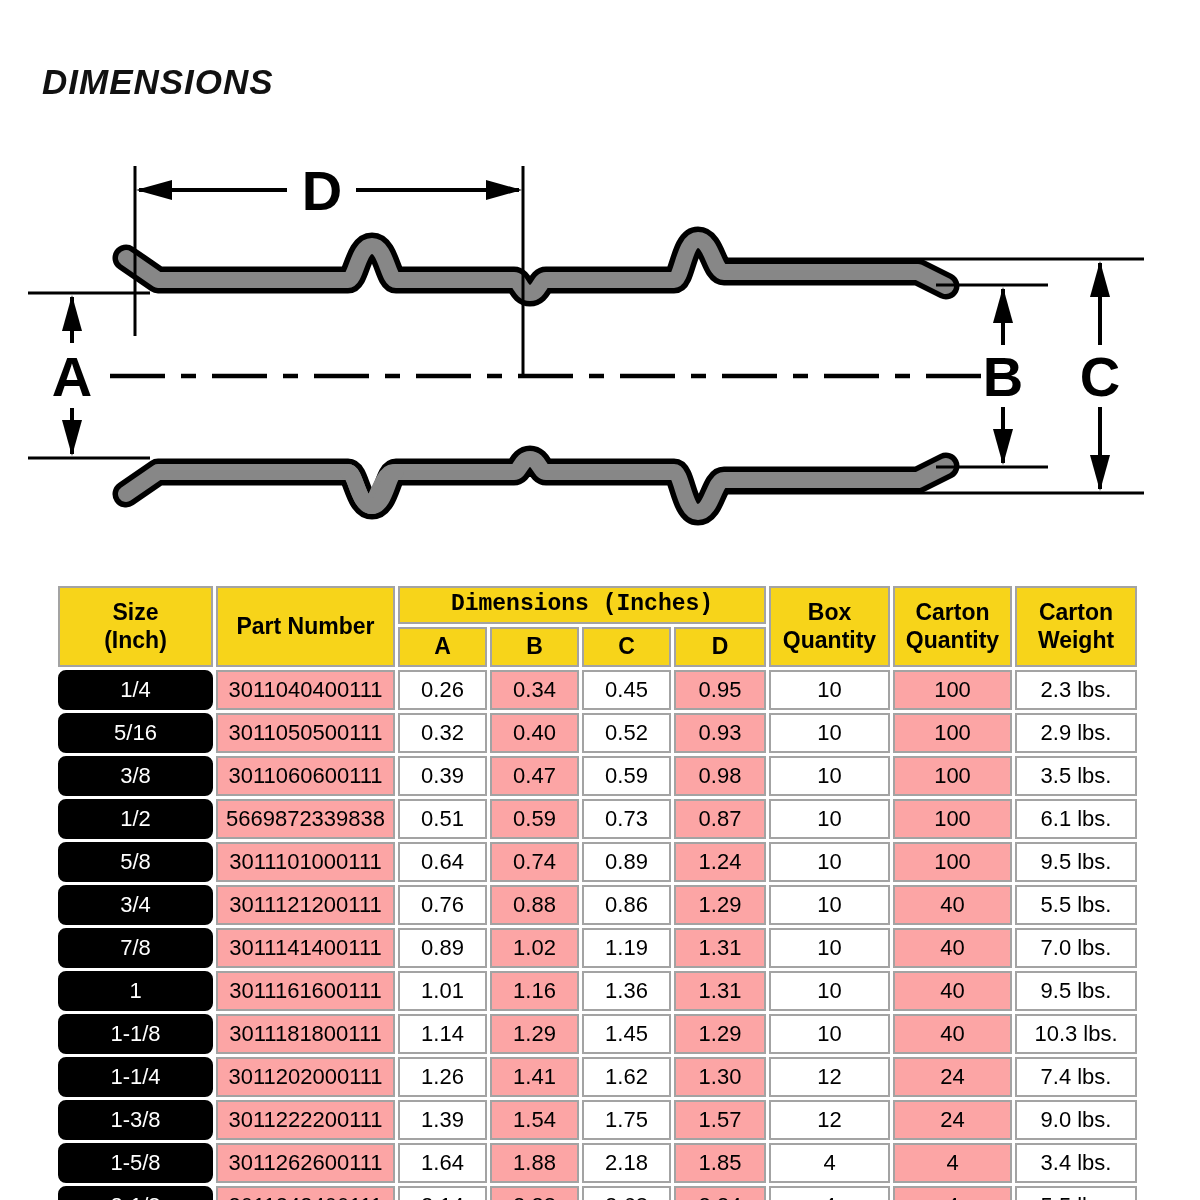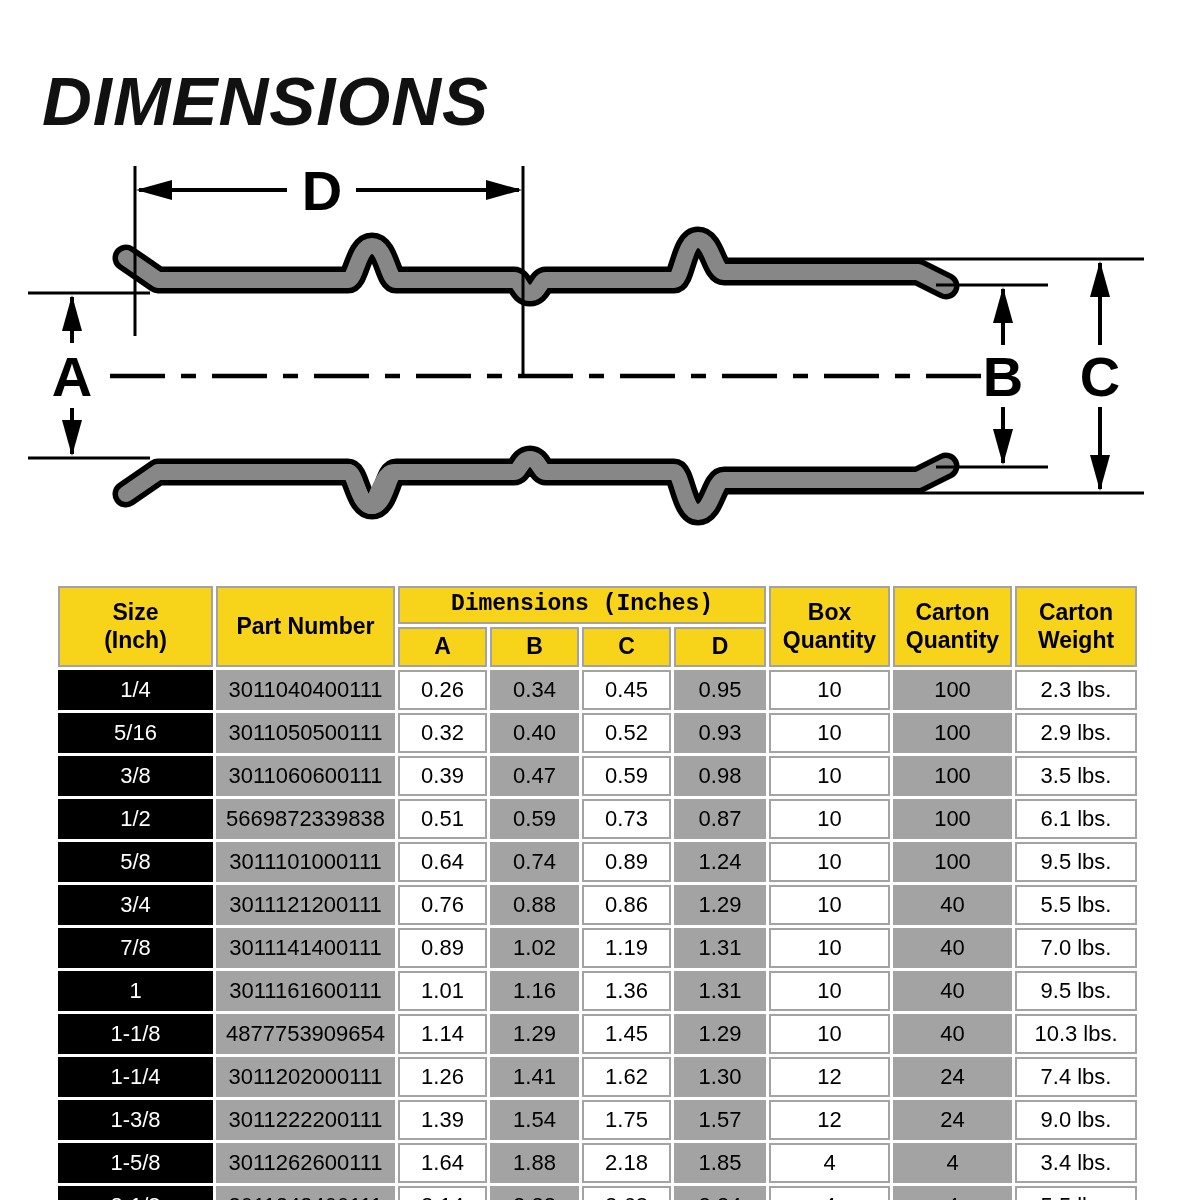--- a/index.html
+++ b/index.html
@@ -2,21 +2,21 @@
 <html><head>
 <meta charset="utf-8">
 <style>
   html, body { margin: 0; padding: 0; background: #ffffff; }
   body {
     width: 1200px; height: 1200px; position: relative; overflow: hidden;
     font-family: "Liberation Sans", "DejaVu Sans", sans-serif;
   }
   .page-title {
     position: absolute; left: 42px; top: 62px;
-    font-size: 69px; font-weight: bold; font-style: italic;
+    font-size: 35px; font-weight: bold; font-style: italic;
     letter-spacing: 1px; color: #111;
   }
   .diagram-svg { position: absolute; left: 0; top: 0; }
 
   .spec-table-wrap { position: absolute; left: 55px; top: 583px; }
   table.spec {
     border-collapse: separate; border-spacing: 3px;
     table-layout: fixed; width: 1085px;
   }
   table.spec th, table.spec td {
@@ -26,23 +26,23 @@
   table.spec th {
     background: #f7d41a; color: #000;
     font-size: 23px; font-weight: bold; line-height: 1.18;
   }
   tr.hdr-sub th { height: 36px; }
   tr.hdr-top th.span-cell { height: 34px; font-family: Liberation Mono, monospace; }
   table.spec td {
     background: #ffffff; color: #000;
     font-size: 22px; height: 36px; line-height: 36px; white-space: nowrap;
   }
-  table.spec td.col-shade { background: #a3a3a3; }
+  table.spec td.col-shade { background: #fca5a5; }
   table.spec td.col-size {
-    background: #000000; color: #ffffff; border-color: #000000;
+    background: #000000; color: #ffffff; border-color: #000000; border-radius: 8px;
   }
 </style>
 </head>
 <body>
 
 <svg class="diagram-svg" width="1200" height="575" viewBox="0 0 1200 575">
 
   <g>
     <path d="M126,258 L158,280 L348,280 C356,280 358,246 372,246 C386,246 388,280 396,280
              L514,280 C520,280 521,293 530,293 C539,293 540,280 546,280
@@ -235,21 +235,21 @@
           <td>1.01</td>
           <td class="col-shade">1.16</td>
           <td>1.36</td>
           <td class="col-shade">1.31</td>
           <td>10</td>
           <td class="col-shade">40</td>
           <td>9.5 lbs.</td>
         </tr>
         <tr>
           <td class="col-size">1-1/8</td>
-          <td class="col-shade">4877753909654</td>
+          <td class="col-shade">3011181800111</td>
           <td>1.14</td>
           <td class="col-shade">1.29</td>
           <td>1.45</td>
           <td class="col-shade">1.29</td>
           <td>10</td>
           <td class="col-shade">40</td>
           <td>10.3 lbs.</td>
         </tr>
         <tr>
           <td class="col-size">1-1/4</td>

